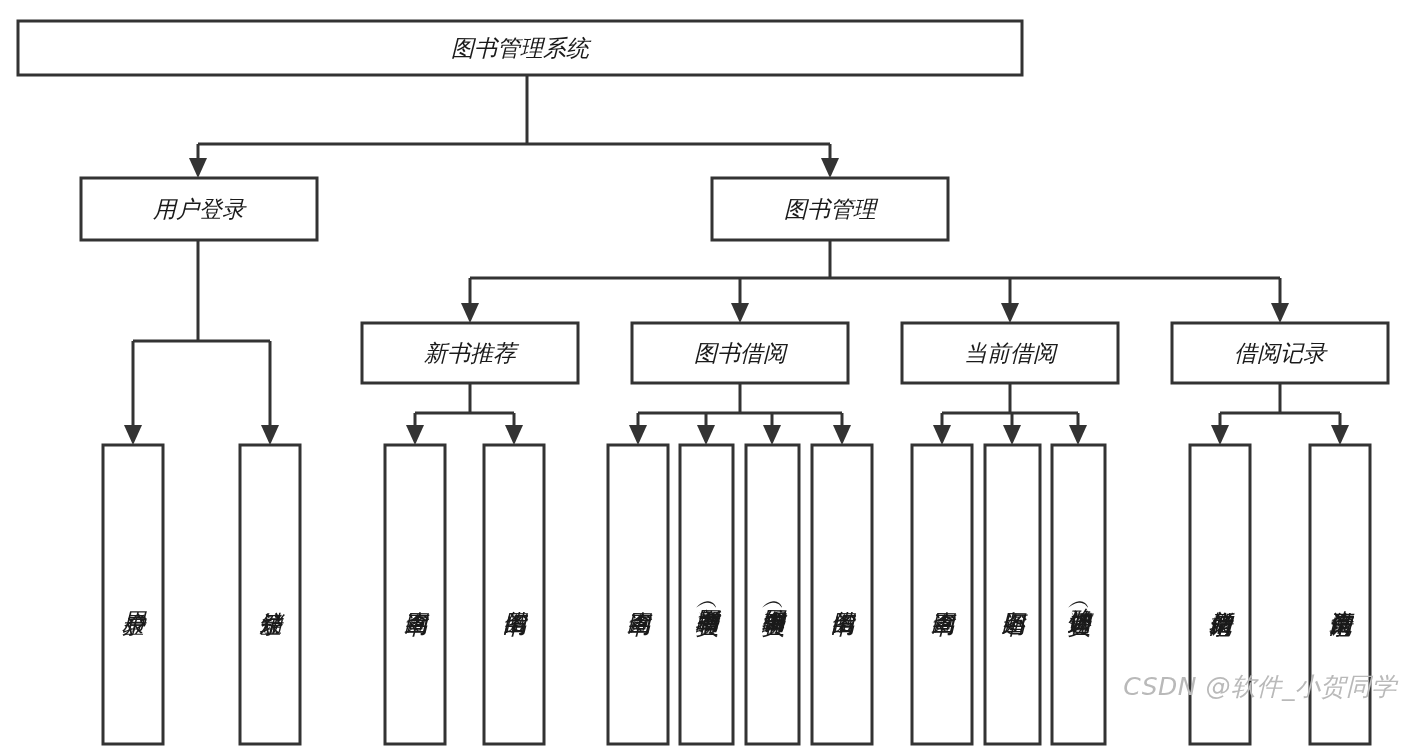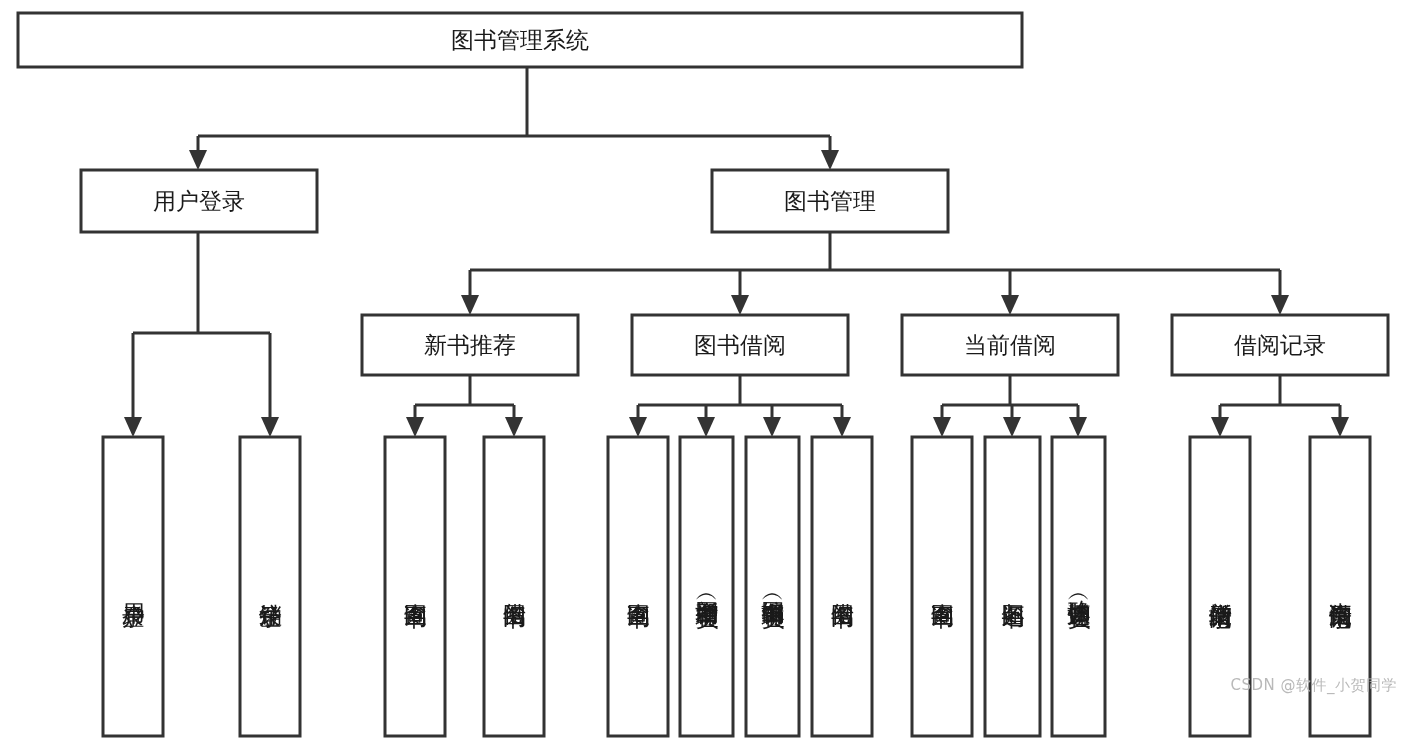--- a/index.html
+++ b/index.html
@@ -11,23 +11,24 @@
   body {
     width: 1405px;
     height: 747px;
     position: relative;
     overflow: hidden;
     font-family: "DejaVu Sans", "Liberation Sans", sans-serif;
   }
   #diagram-root {
     position: absolute;
     left: 0;
-    top: 0;
+    top: 8px;
     width: 1405px;
     height: 701px;
+    font-style: italic;
   }
   svg.diagram-canvas {
     display: block;
     width: 1405px;
     height: 747px;
     background: #ffffff;
   }
   .node-box {
     fill: #ffffff;
     stroke: #333333;
@@ -70,21 +71,21 @@
     display: flex;
     align-items: center;
     justify-content: center;
     pointer-events: none;
   }
   .watermark {
     position: absolute;
     right: 8px;
     bottom: 6px;
     font-family: "DejaVu Sans", "Liberation Sans", sans-serif;
-    font-size: 15px;
+    font-size: 25px;
     color: #b9b9b9;
     white-space: nowrap;
     letter-spacing: 0.5px;
   }
 </style>
 </head>
 <body>
 
 <div id="diagram-root">
   <svg class="diagram-canvas" id="diagram-svg" viewBox="0 0 1405 747" xmlns="http://www.w3.org/2000/svg">

